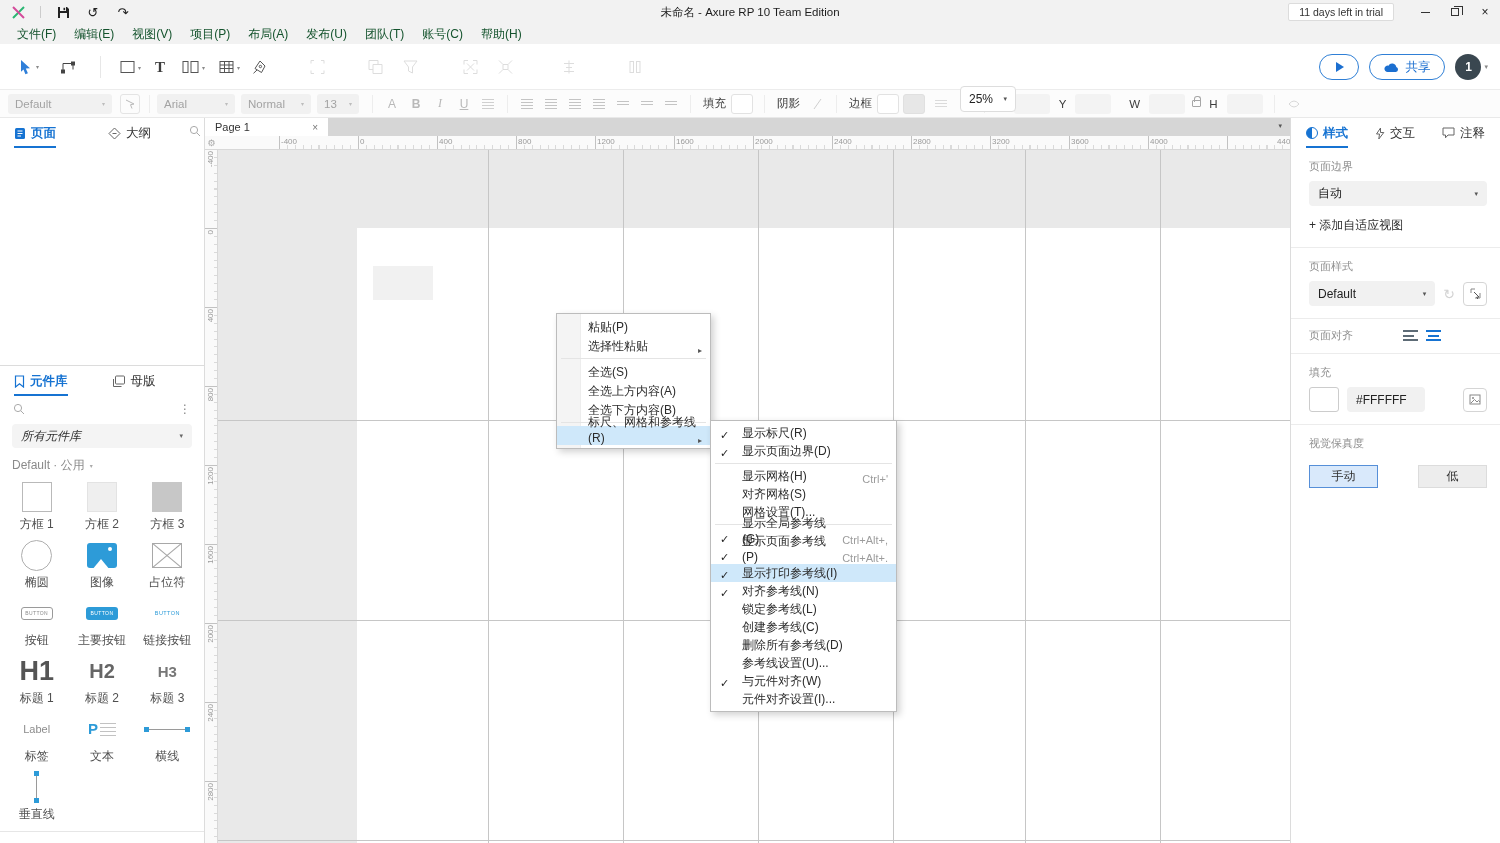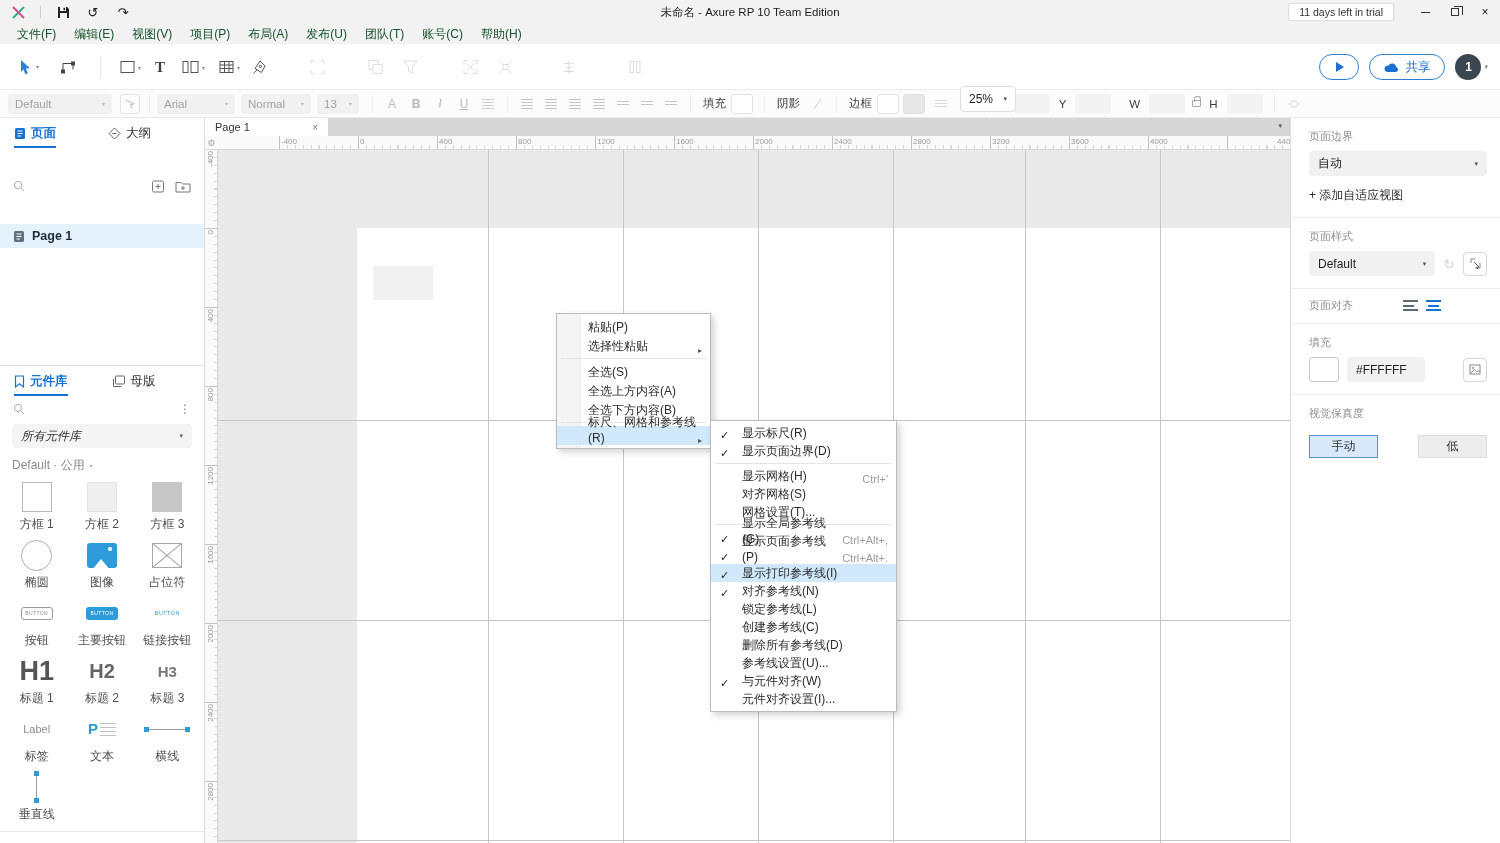--- a/index.html
+++ b/index.html
@@ -55,21 +55,21 @@
 .fb-field{width:36px;height:20px;background:#f3f3f3;border-radius:3px;margin:0 4px;}
 .bars{width:12px;height:10px;background:repeating-linear-gradient(to bottom,#c4c4c4 0 1px,transparent 1px 3px);}
 .lock{width:9px;height:7px;border:1px solid #a6a6a6;border-radius:1px;position:relative;margin:0 3px;}
 .lock::before{content:'';position:absolute;top:-5px;left:1px;width:5px;height:5px;border:1px solid #a6a6a6;border-bottom:none;border-radius:3px 3px 0 0;}
 
 
 .main{flex:1;display:flex;min-height:0;}
 
 
 .sidebar{width:205px;border-right:1px solid #dcdcdc;background:#fff;display:flex;flex-direction:column;flex:0 0 auto;}
-.pages-panel{height:247px;display:flex;flex-direction:column;flex:0 0 auto;gap:25px;}
+.pages-panel{height:247px;display:flex;flex-direction:row;flex:0 0 auto;gap:25px;}
 .panel-tabs{height:30px;display:flex;align-items:center;flex:0 0 auto;position:relative;}
 .ptab{display:flex;align-items:center;gap:5px;font-size:12.5px;color:#333;height:30px;position:relative;cursor:default;}
 .ptab.active{color:#1673d2;font-weight:bold;}
 .ptab.active::after{content:'';position:absolute;left:0;right:0;bottom:0;height:2px;background:#1673d2;}
 .ptab svg{flex:0 0 auto;}
 .search-row{height:26px;display:flex;align-items:center;padding:0 13px;gap:6px;flex:0 0 auto;}
 .sr-right{margin-left:auto;display:flex;align-items:center;gap:10px;color:#777;}
 .page-row{height:24px;display:flex;align-items:center;background:#e4f1fb;padding-left:13px;gap:7px;font-weight:bold;font-size:12.5px;color:#1e2c38;}
 .lib-panel{flex:1;display:flex;flex-direction:column;border-top:1px solid #dcdcdc;min-height:0;overflow:hidden;}
 .lib-filter{margin:2px 12px 0;height:24px;background:#f4f4f4;border-radius:4px;display:flex;align-items:center;padding:0 9px;color:#2e2e2e;flex:0 0 auto;font-style:italic;}
@@ -742,20 +742,38 @@
               <span>与元件对齐(W)</span>
             </div>
             <div class="menu-row">
               <span>元件对齐设置(I)...</span>
             </div>
           </div>
         </div>
     </div>
 
     <div class="inspector">
+      <div class="insp-tabs">
+        <span class="itab active">
+          <i class="i-style-icon"></i>
+          <span>样式</span>
+        </span>
+        <span class="itab">
+          <svg width="10" height="13" viewBox="0 0 10 13">
+              <path d="M5.5 1 L1.5 7 H4.5 L3.8 12 L8.8 5.5 H5.5 Z" fill="none" stroke="#666"></path>
+            </svg>
+          <span>交互</span>
+        </span>
+        <span class="itab">
+          <svg width="13" height="12" viewBox="0 0 13 12">
+              <path d="M1 1 H12 V8 H6 L3.5 10.8 V8 H1 Z" fill="none" stroke="#666"></path>
+            </svg>
+          <span>注释</span>
+        </span>
+      </div>
       <div class="insp-body">
         <div class="insp-label">页面边界</div>
         <div class="iselect">
           <span>自动</span>
           <span class="icaret">▾</span>
         </div>
         <div class="add-link">+ 添加自适应视图</div>
         <hr class="divider">
         <div class="insp-label">页面样式</div>
         <div class="irow mb12">

